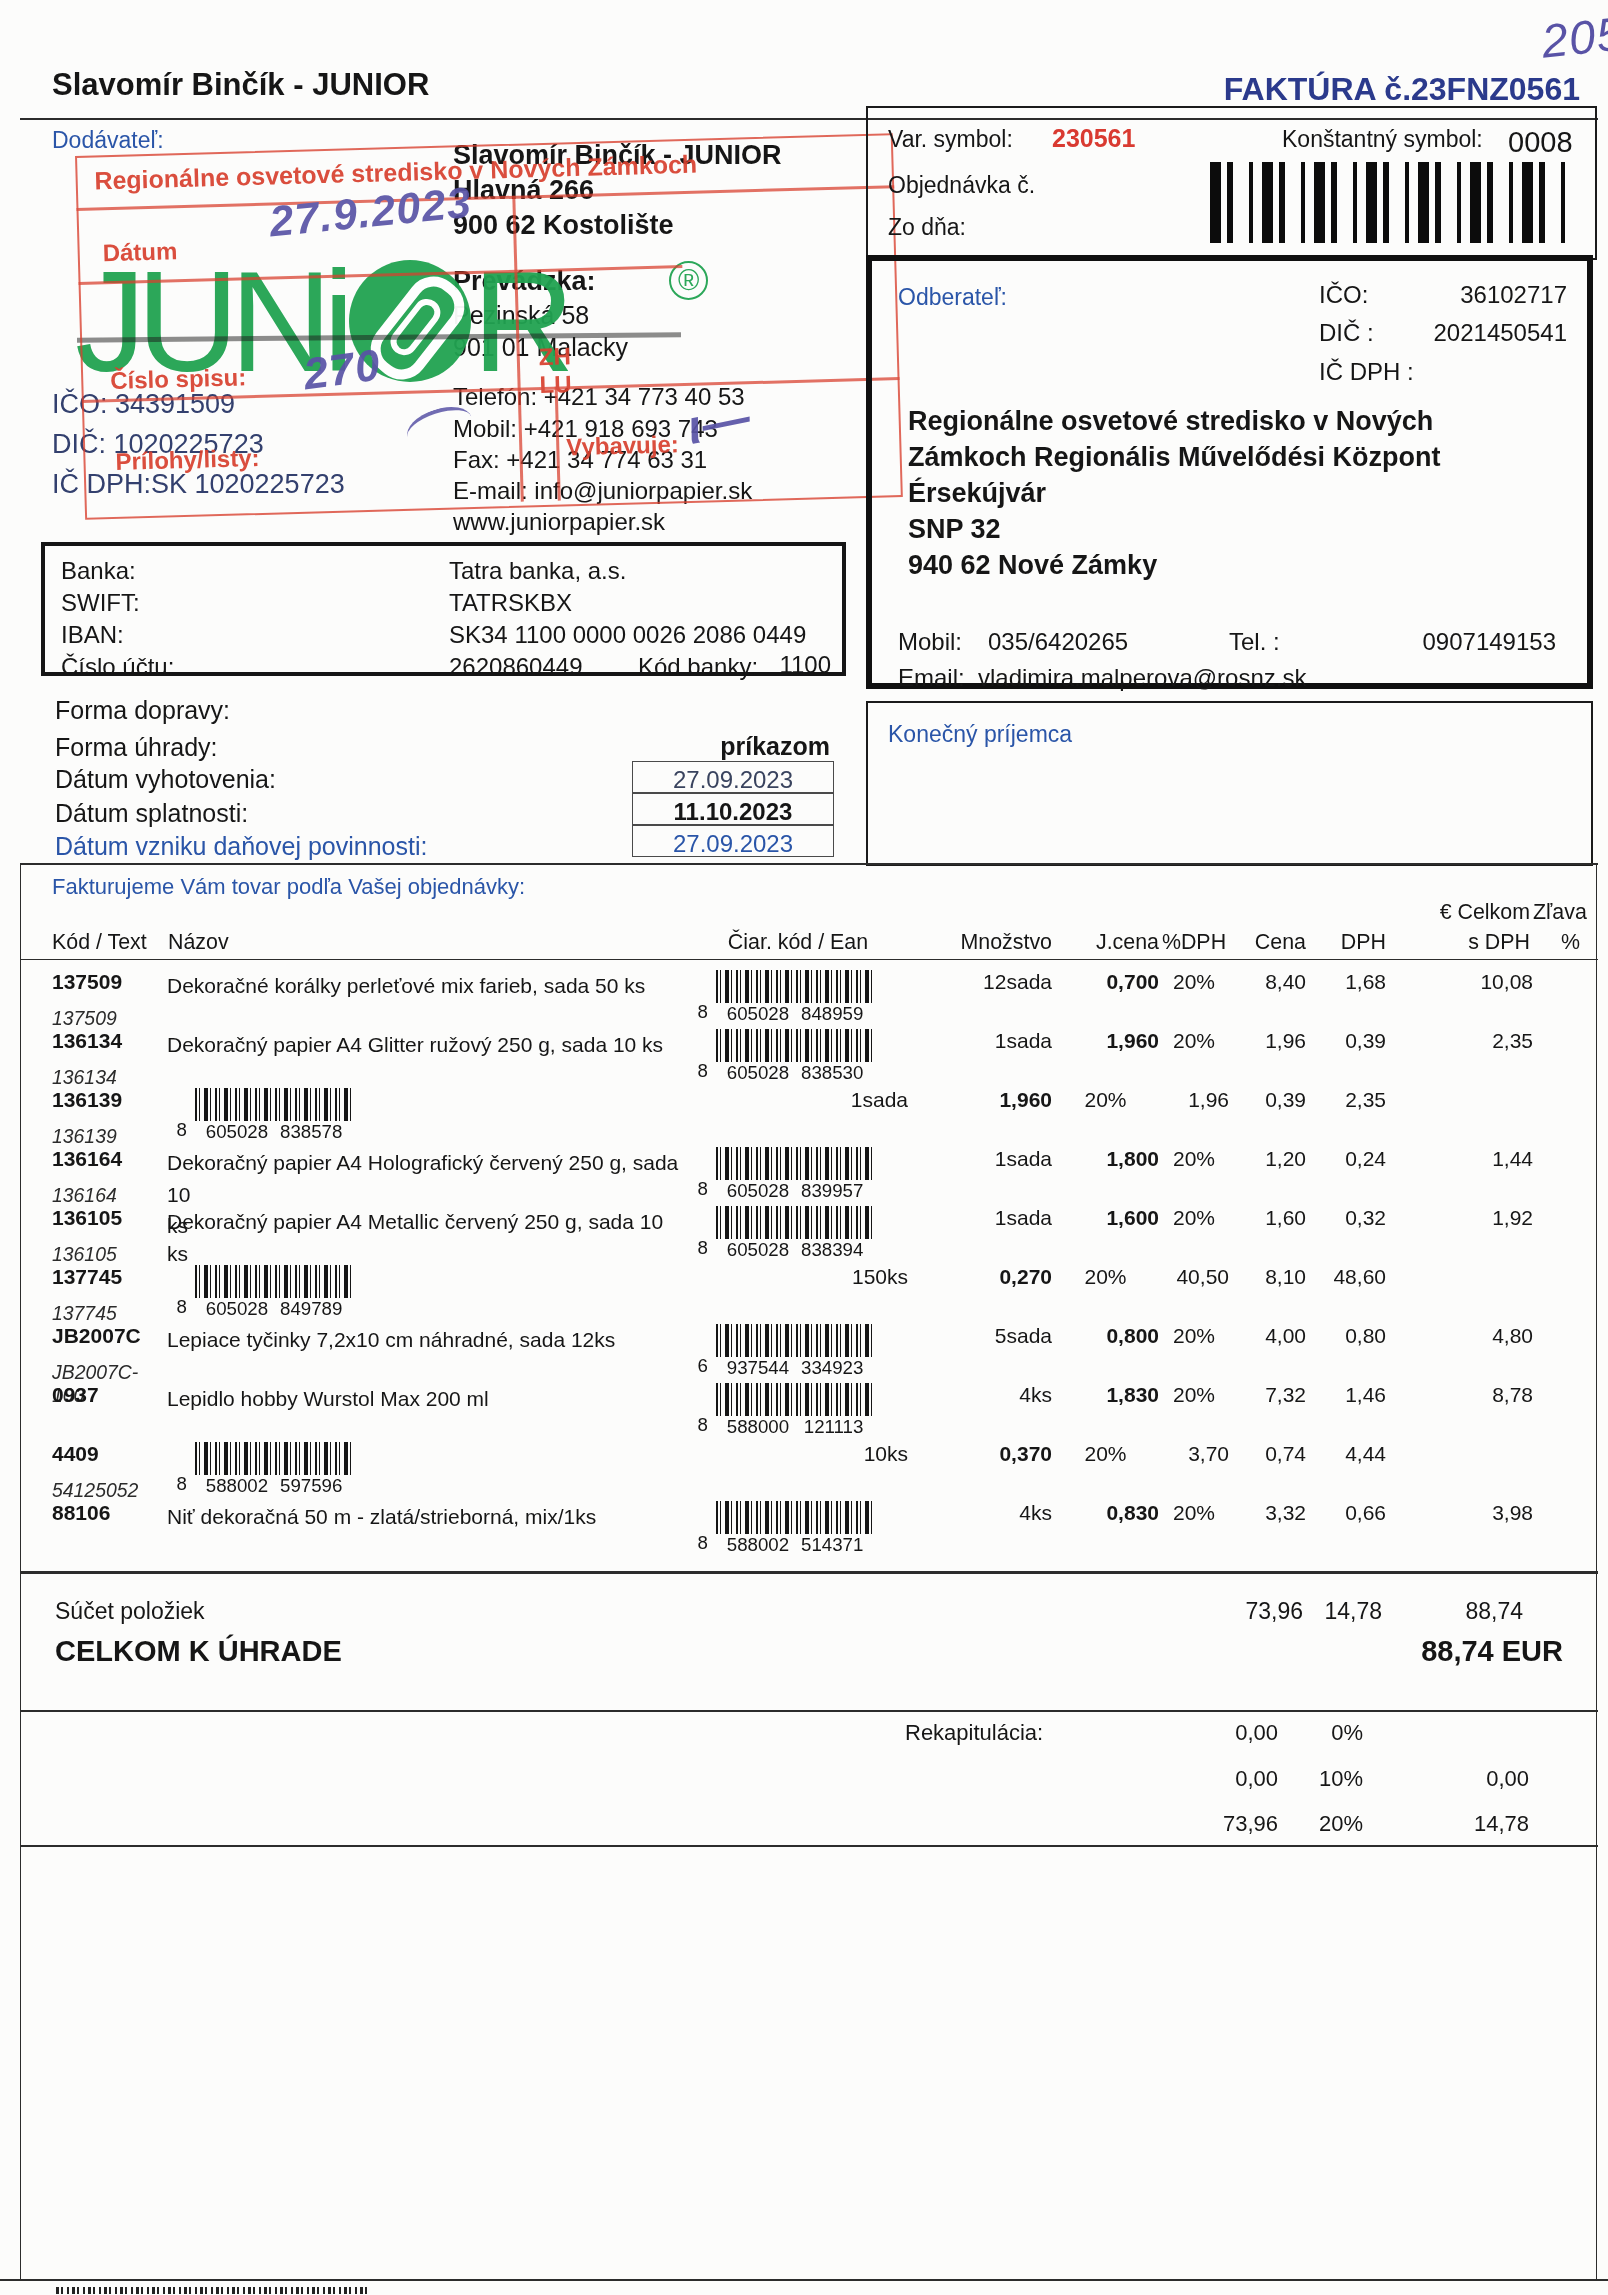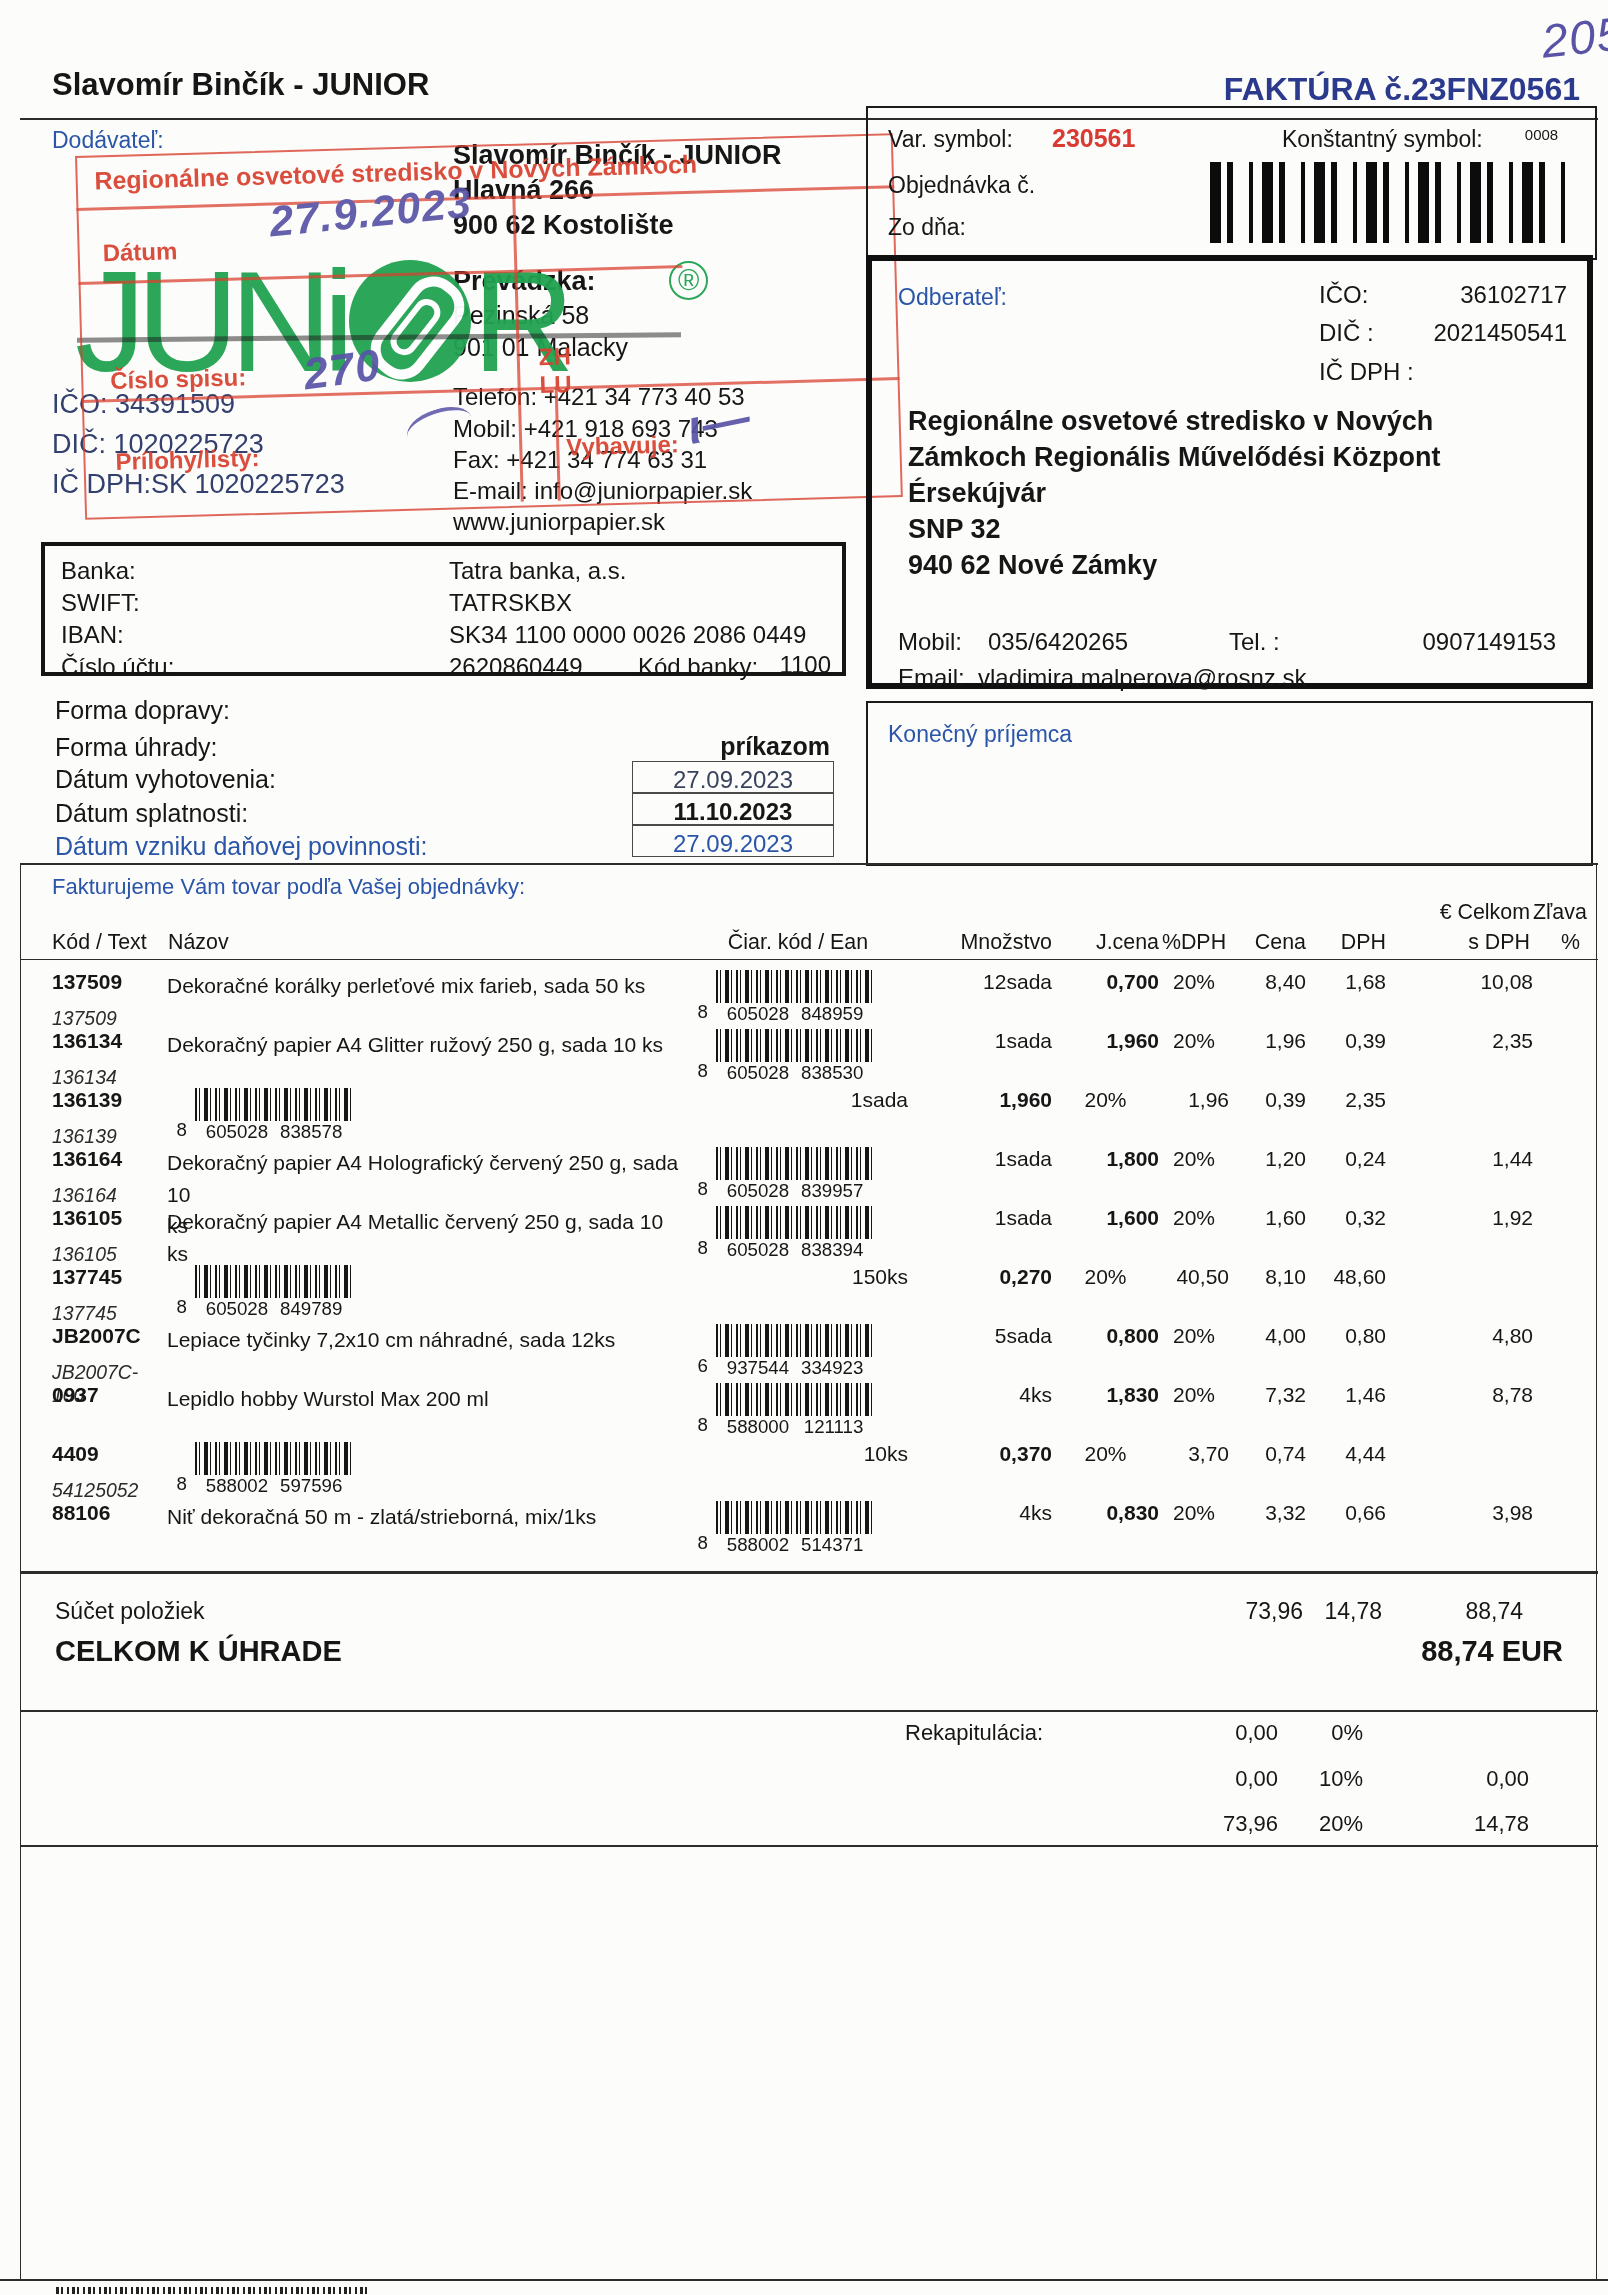--- a/index.html
+++ b/index.html
@@ -123,21 +123,21 @@
     <div class="t" style="left:458px;top:228px;font-size:24px">LU</div>
     <div class="t" style="left:32px;top:293px;font-size:24px">Prílohy/listy:</div>
     <div class="t" style="left:483px;top:291px;font-size:24px">Vybavuje:</div>
     <div class="t hw ink" style="left:600px;top:262px;font-size:48px;transform:rotate(-10deg)">ι—</div>
   </div>
 
   <div class="box" style="left:866px;top:106px;width:727px;height:150px;border:2px solid #1b1b1b"></div>
   <div class="t" style="left:888px;top:126px;font-size:23px">Var. symbol:</div>
   <div class="t b redtx" style="left:1052px;top:124px;font-size:25px">230561</div>
   <div class="t" style="left:1282px;top:126px;font-size:23px">Konštantný symbol:</div>
-  <div class="t" style="left:1508px;top:126px;width:67px;text-align:center;font-size:15px">0008</div>
+  <div class="t" style="left:1508px;top:126px;width:67px;text-align:left;font-size:29px">0008</div>
   <div class="t" style="left:888px;top:172px;font-size:23px">Objednávka č.</div>
   <div class="t" style="left:888px;top:214px;font-size:23px">Zo dňa:</div>
   <div class="big-bars" style="left:1210px;top:162px;width:364px;height:81px"></div>
 
   <div class="box" style="left:866px;top:255px;width:727px;height:434px;border:6px solid #101010;box-sizing:border-box"></div>
   <div class="t blue" style="left:898px;top:284px;font-size:23px">Odberateľ:</div>
   <div class="t" style="left:1319px;top:281px;font-size:24px">IČO:</div>
   <div class="t" style="left:1403px;top:281px;width:164px;text-align:right;font-size:24px">36102717</div>
   <div class="t" style="left:1319px;top:319px;font-size:24px">DIČ :</div>
   <div class="t" style="left:1403px;top:319px;width:164px;text-align:right;font-size:24px">2021450541</div>

